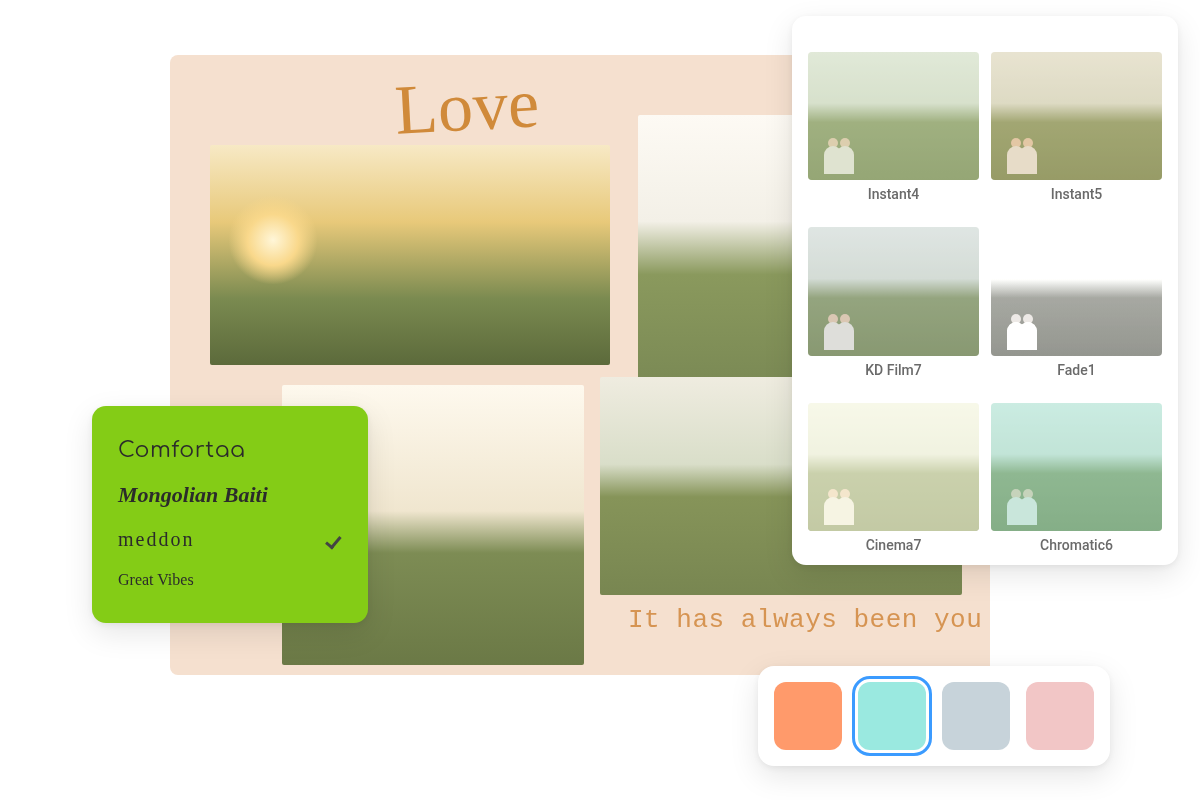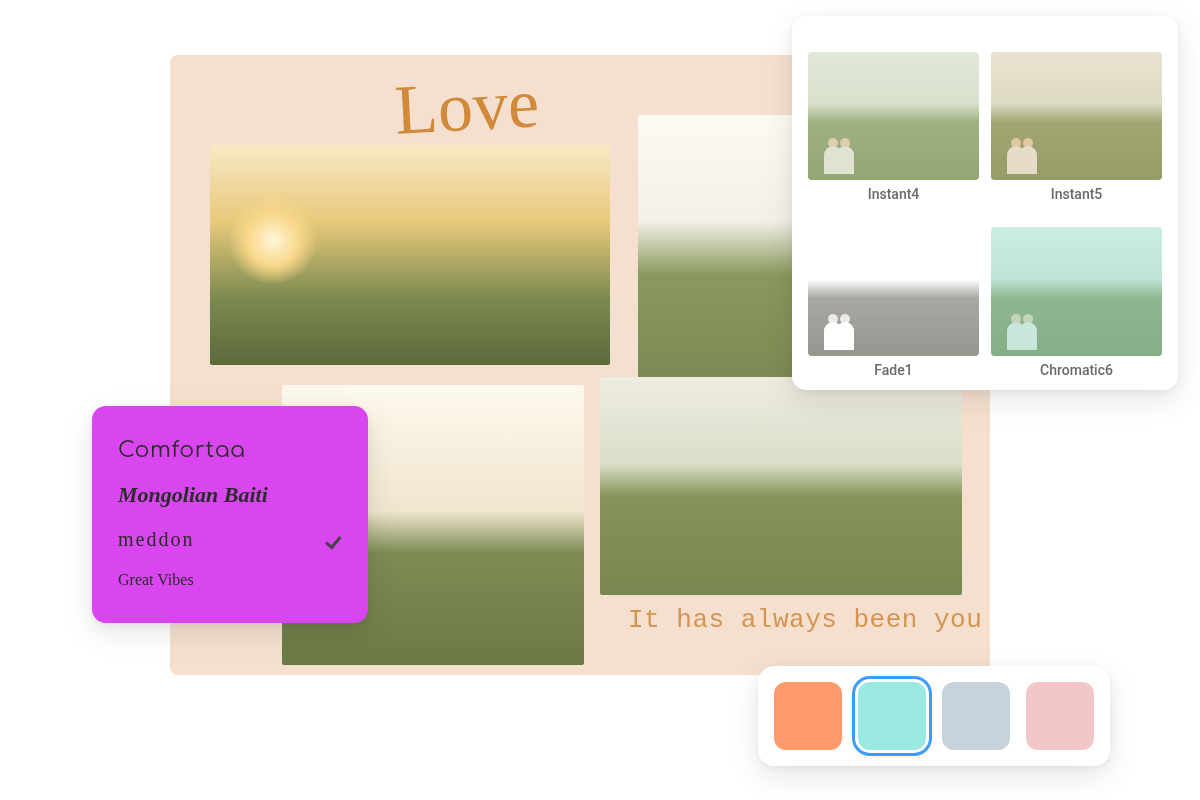--- a/index.html
+++ b/index.html
@@ -82,21 +82,21 @@
   .hair-curly .head { background:#c98a4f; }
   .hair-long .head { background:#7a5a3e; }
 
   
   .font-panel {
     position: absolute;
     left: 92px;
     top: 406px;
     width: 276px;
     padding: 22px 26px 24px 26px;
-    background: #d946ef;
+    background: #84cc16;
     border-radius: 14px;
     box-shadow: 0 10px 30px rgba(0,0,0,.10), 0 2px 6px rgba(0,0,0,.06);
     z-index: 5;
   }
   .font-item {
     display: flex;
     align-items: center;
     justify-content: space-between;
     padding: 10px 0;
     font-size: 22px;
@@ -260,34 +260,64 @@
               <span class="b"></span>
             </span>
             <span class="col">
               <span class="h"></span>
               <span class="b"></span>
             </span>
           </div>
         </div>
         <div class="filter-label">Instant5</div>
       </div>
+      <div class="filter-item f-kdfilm7">
+        <div class="filter-thumb">
+          <div class="mini">
+            <span class="col">
+              <span class="h"></span>
+              <span class="b"></span>
+            </span>
+            <span class="col">
+              <span class="h"></span>
+              <span class="b"></span>
+            </span>
+          </div>
+        </div>
+        <div class="filter-label">KD Film7</div>
+      </div>
       <div class="filter-item f-fade1">
         <div class="filter-thumb">
           <div class="mini">
             <span class="col">
               <span class="h"></span>
               <span class="b"></span>
             </span>
             <span class="col">
               <span class="h"></span>
               <span class="b"></span>
             </span>
           </div>
         </div>
         <div class="filter-label">Fade1</div>
+      </div>
+      <div class="filter-item f-cinema7">
+        <div class="filter-thumb">
+          <div class="mini">
+            <span class="col">
+              <span class="h"></span>
+              <span class="b"></span>
+            </span>
+            <span class="col">
+              <span class="h"></span>
+              <span class="b"></span>
+            </span>
+          </div>
+        </div>
+        <div class="filter-label">Cinema7</div>
       </div>
       <div class="filter-item f-chromatic6">
         <div class="filter-thumb">
           <div class="mini">
             <span class="col">
               <span class="h"></span>
               <span class="b"></span>
             </span>
             <span class="col">
               <span class="h"></span>

